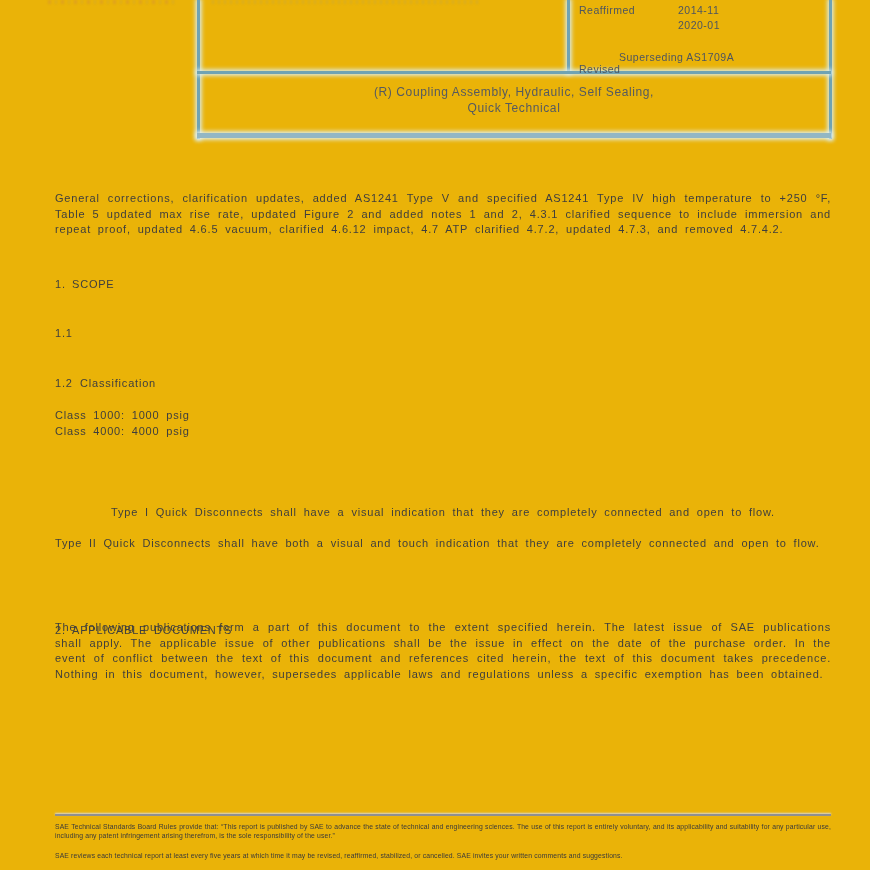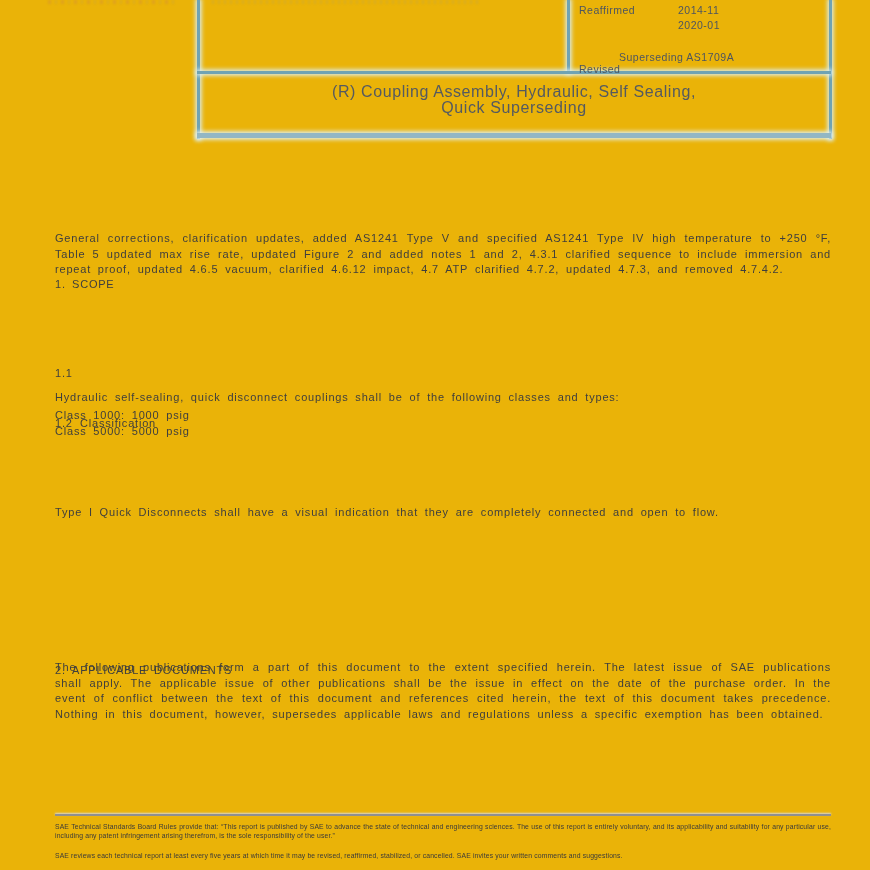--- a/index.html
+++ b/index.html
@@ -30,33 +30,33 @@
     box-shadow: 0 0 4px 1.5px #e2f3f7;
   }
 
   
   .hdr-label, .hdr-value {
     font-size: 10.5px; color: #4d5560; letter-spacing: 0.5px;
   }
   .title-box-text {
     left: 199px; top: 84px; width: 630px;
     text-align: center;
-    font-size: 16px; line-height: 16px;
+    font-size: 12px; line-height: 16px;
     color: #555a60; letter-spacing: 0.6px;
   }
 
   
   .body-text {
     font-size: 11px;
     line-height: 15.5px;
     letter-spacing: 0.8px;
     word-spacing: 3px;
     color: #3e3e3e;
   }
-  .just { text-align: justify; margin-top: 40px; }
+  .just { text-align: justify; }
   .content { left: 55px; width: 776px; }
   .numbered { padding-left: 25px; position: relative; }
   .numbered-sm { padding-left: 17px; position: relative; }
   .num { position: absolute; left: 0; top: 0; }
   .center { text-align: center; }
 
   
   .footer-rule {
     background: #8f8f8f;
     box-shadow: 0 -1px 2px #d8d8d8;
@@ -101,48 +101,48 @@
     <div class="abs tline-thick" style="left:197px; top:133px; width:634px; height:5px;"></div>
 
     <div class="abs hdr-label" style="left:579px; top:4px;">Reaffirmed</div>
     <div class="abs hdr-value" style="left:678px; top:4px;">2014-11</div>
     <div class="abs hdr-label" style="left:579px; top:19px;margin-top:44px;">Revised</div>
     <div class="abs hdr-value" style="left:678px; top:19px;">2020-01</div>
     <div class="abs hdr-label" style="left:579px; top:51px;margin-left:40px;">Superseding AS1709A</div>
 
     <div class="abs title-box-text">
       <div>(R) Coupling Assembly, Hydraulic, Self Sealing,</div>
-      <div>Quick Superseding</div>
+      <div>Quick Technical</div>
     </div>
 
     <div class="abs content body-text just" style="top:191px;">General corrections, clarification updates, added AS1241 Type V and specified AS1241 Type IV high temperature to +250 °F, Table 5 updated max rise rate, updated Figure 2 and added notes 1 and 2, 4.3.1 clarified sequence to include immersion and repeat proof, updated 4.6.5 vacuum, clarified 4.6.12 impact, 4.7 ATP clarified 4.7.2, updated 4.7.3, and removed 4.7.4.2.</div>
 
     <div class="abs content body-text numbered-sm" style="top:277px;">
       <span class="num">1.</span>
       <span>SCOPE</span>
     </div>
 
     <div class="abs content body-text numbered just" style="top:310px;">
       <span class="num">1.1</span>
     </div>
 
     <div class="abs content body-text numbered" style="top:360px;">
       <span class="num">1.2</span>
       <span>Classification</span>
     </div>
 
-    <div class="abs content body-text" style="top:390px;">Hydraulic self-sealing, quick disconnect couplings shall be of the following classes and types:</div>
 
     <div class="abs content body-text" style="top:408px;">
       <div>Class 1000: 1000 psig</div>
-      <div>Class 5000: 5000 psig</div>
+      <div>Class 4000: 4000 psig</div>
     </div>
 
-    <div class="abs content body-text" style="top:505px;">Type I Quick Disconnects shall have a visual indication that they are completely connected and open to flow.</div>
+    <div class="abs content body-text" style="top:505px;text-align:center;">Type I Quick Disconnects shall have a visual indication that they are completely connected and open to flow.</div>
 
+    <div class="abs content body-text just" style="top:536px;">Type II Quick Disconnects shall have both a visual and touch indication that they are completely connected and open to flow.</div>
 
     <div class="abs content body-text numbered-sm" style="top:592px;">
       <span class="num">2.</span>
       <span>APPLICABLE DOCUMENTS</span>
     </div>
 
     <div class="abs content body-text just" style="top:620px;">The following publications form a part of this document to the extent specified herein. The latest issue of SAE publications shall apply. The applicable issue of other publications shall be the issue in effect on the date of the purchase order. In the event of conflict between the text of this document and references cited herein, the text of this document takes precedence. Nothing in this document, however, supersedes applicable laws and regulations unless a specific exemption has been obtained.</div>
 
     <div class="abs footer-rule" style="left:55px; top:814px; width:776px; height:2px;"></div>
     <div class="abs content footer-text" style="top:823px;">SAE Technical Standards Board Rules provide that: “This report is published by SAE to advance the state of technical and engineering sciences. The use of this report is entirely voluntary, and its applicability and suitability for any particular use, including any patent infringement arising therefrom, is the sole responsibility of the user.”</div>

